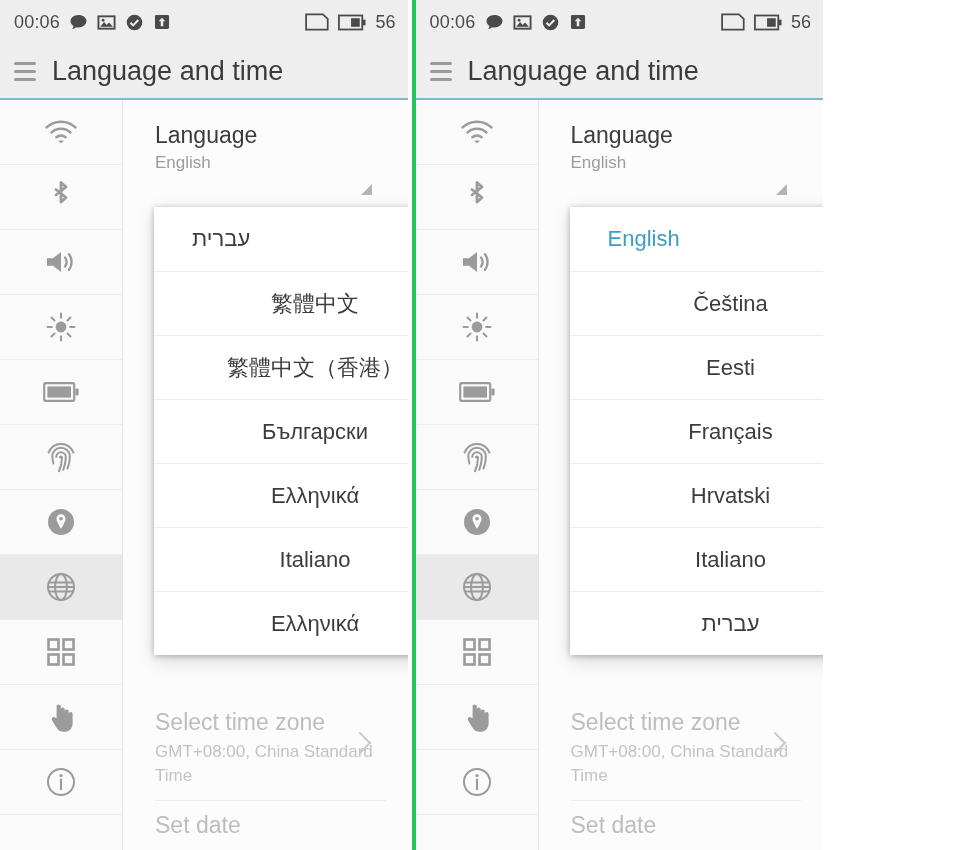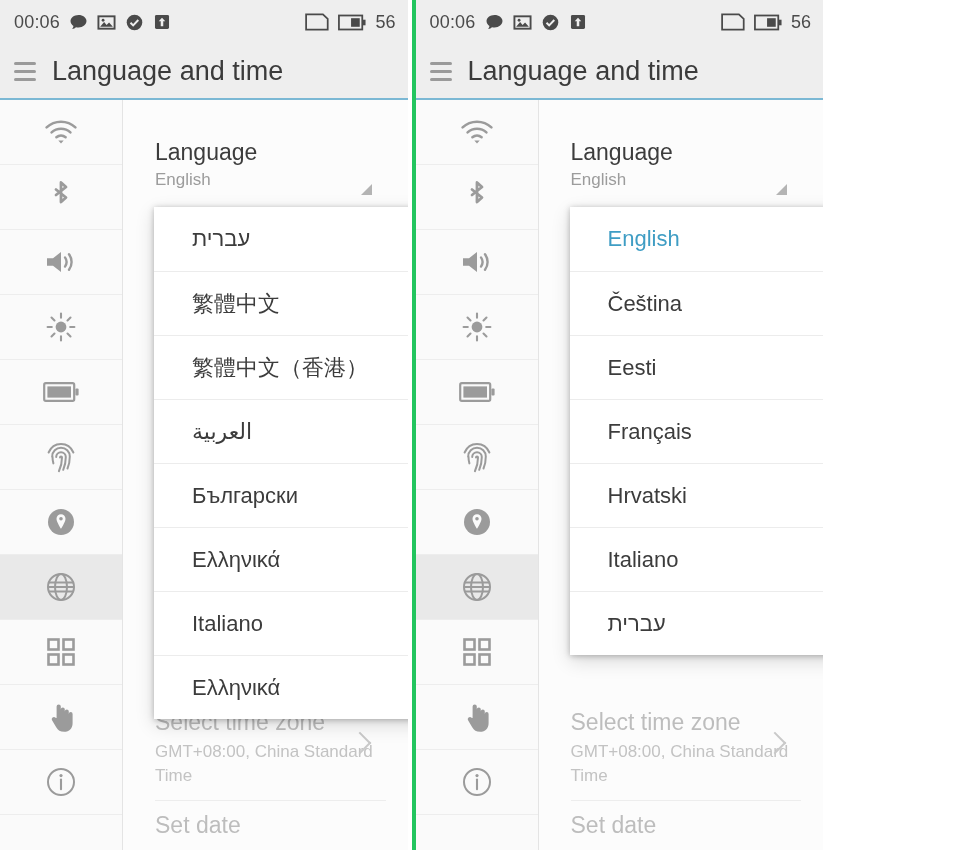--- a/index.html
+++ b/index.html
@@ -48,21 +48,21 @@
   .rail{width:122px;flex:none;background:#fafafa;border-right:1px solid #e4e4e4;}
   .rail-item{
     height:64px;display:flex;align-items:center;justify-content:center;
     border-bottom:1px solid #ededed;color:#9b9b9b;cursor:pointer;
   }
   .rail-item.active{background:#e9e9e9;}
   .rail-item svg{display:block;}
 
   
   .content{position:relative;flex:1;background:#fcfcfc;padding-left:32px;box-sizing:border-box;}
-  .setting{padding-top:39px;}
+  .setting{padding-top:22px;}
   .setting .label{font-size:23px;color:#3c3c3c;line-height:1.15;}
   .setting .value{font-size:17px;color:#9c9c9c;margin-top:5px;}
   .caret-tri{
     position:absolute;right:36px;width:0;height:0;
     border-left:11px solid transparent;border-bottom:11px solid #b4b4b4;
   }
 
   
   .dim-block{position:absolute;left:32px;right:0;}
   .row-tz{top:609px;}
@@ -81,21 +81,21 @@
   .popup{
     position:absolute;left:154px;top:207px;width:306px;
     background:#ffffff;
     box-shadow:0 1px 6px rgba(0,0,0,.26),0 6px 18px rgba(0,0,0,.14);
     overflow:hidden;z-index:5;
   }
   .popup-item{
     height:64px;display:flex;align-items:center;
     padding:0 22px 0 38px;box-sizing:border-box;cursor:pointer;
   }
-  .popup-item + .popup-item{border-top:1px solid #ececec;}
+  .popup-item + .popup-item{border-top:1px solid #ececec;justify-content:center;}
   .popup-item .txt{font-size:22px;color:#3c3c3c;white-space:nowrap;}
   .popup-item.selected .txt{color:#3f9dc4;}
   .popup-item .check{margin-left:auto;color:#4aa0c6;line-height:0;}
   .rtl{direction:rtl;}
 
   .panel-divider{width:4px;height:850px;background:#ffffff;flex:none;}
 </style>
 </head>
 <body>
 
@@ -294,23 +294,20 @@
         <div class="popup-item">
           <span class="txt">עברית</span>
         </div>
         <div class="popup-item">
           <span class="txt">繁體中文</span>
         </div>
         <div class="popup-item">
           <span class="txt">繁體中文（香港）</span>
         </div>
         <div class="popup-item">
-          <span class="txt rtl">العربية</span>
-        </div>
-        <div class="popup-item">
           <span class="txt">Български</span>
         </div>
         <div class="popup-item">
           <span class="txt">Ελληνικά</span>
         </div>
         <div class="popup-item">
           <span class="txt">Italiano</span>
         </div>
         <div class="popup-item">
           <span class="txt">Ελληνικά</span>

